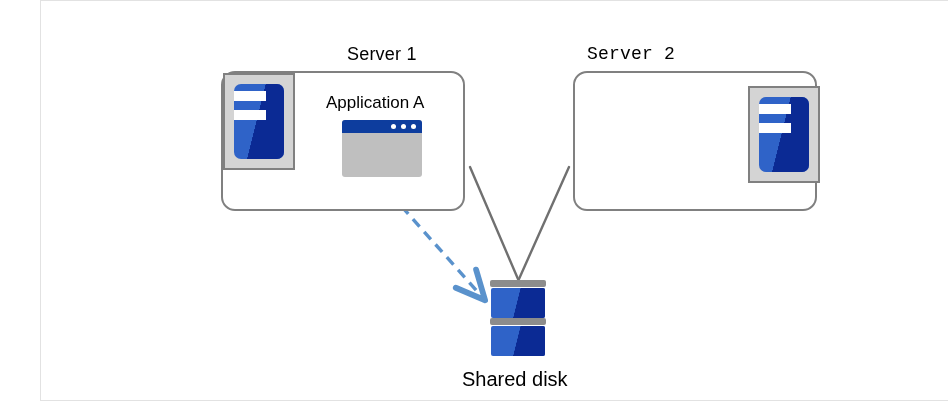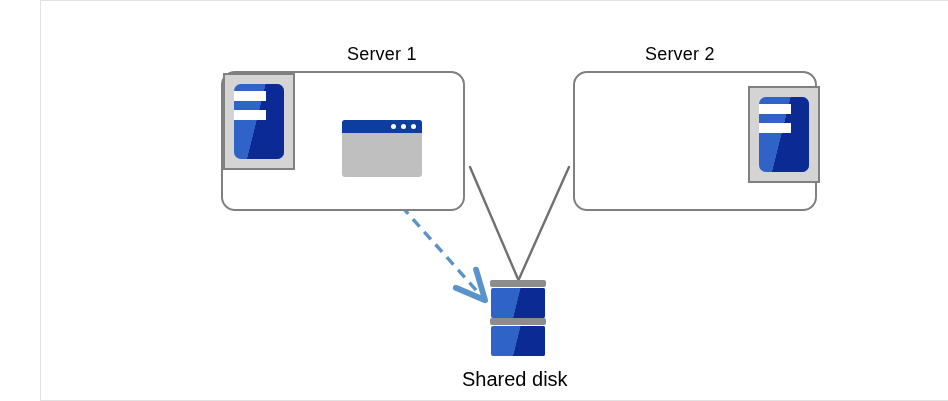--- a/index.html
+++ b/index.html
@@ -33,21 +33,21 @@
     position: absolute;
     color: #000000;
     white-space: pre;
     line-height: 1;
   }
   .server-title {
     font-size: 18px;
     letter-spacing: 0.2px;
   }
   #server1-title { left: 306px; top: 44px; }
-  #server2-title { left: 604px; top: 44px; }
+  #server2-title { left: 546px; top: 44px; font-family: Liberation Mono, monospace; }
   #app-a-label  { left: 285px; top: 93px; font-size: 17px; }
   #disk-label   { left: 421px; top: 368px; font-size: 20px; }
 
   
   .server-box {
     position: absolute;
     border: 2.5px solid #808080;
     border-radius: 14px;
     background: #ffffff;
     box-sizing: border-box;
@@ -188,20 +188,21 @@
   <div class="label server-title" id="server1-title">Server 1</div>
 
   <div class="server-box" id="server1-box"></div>
 
   <div class="server-icon" id="server1-icon">
     <div class="chassis"></div>
     <div class="slot slot-1"></div>
     <div class="slot slot-2"></div>
   </div>
 
+  <div class="label" id="app-a-label">Application A</div>
 
   <div id="app-window">
     <div class="titlebar">
       <span class="dot dot-1"></span>
       <span class="dot dot-2"></span>
       <span class="dot dot-3"></span>
     </div>
   </div>
 
   <div class="label server-title" id="server2-title">Server 2</div>

